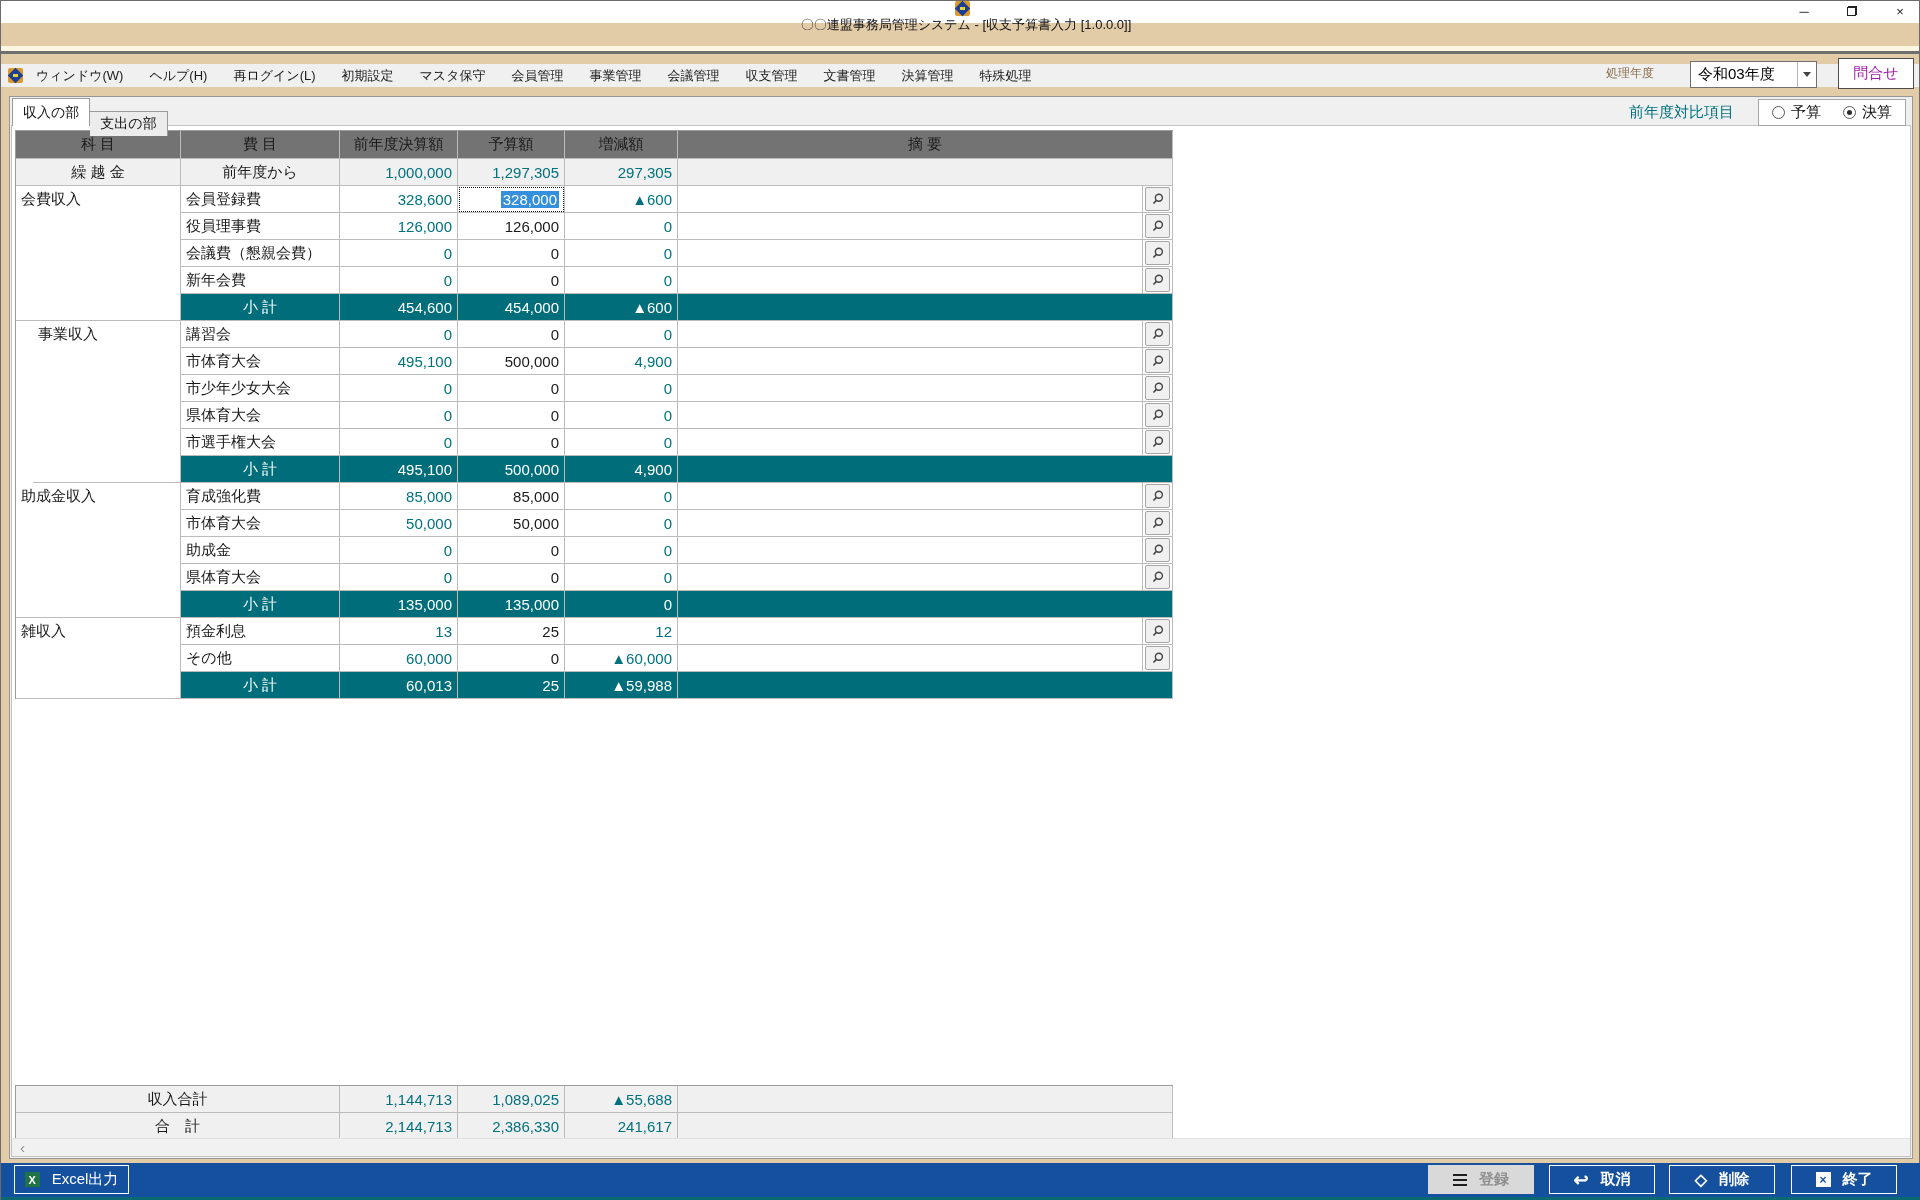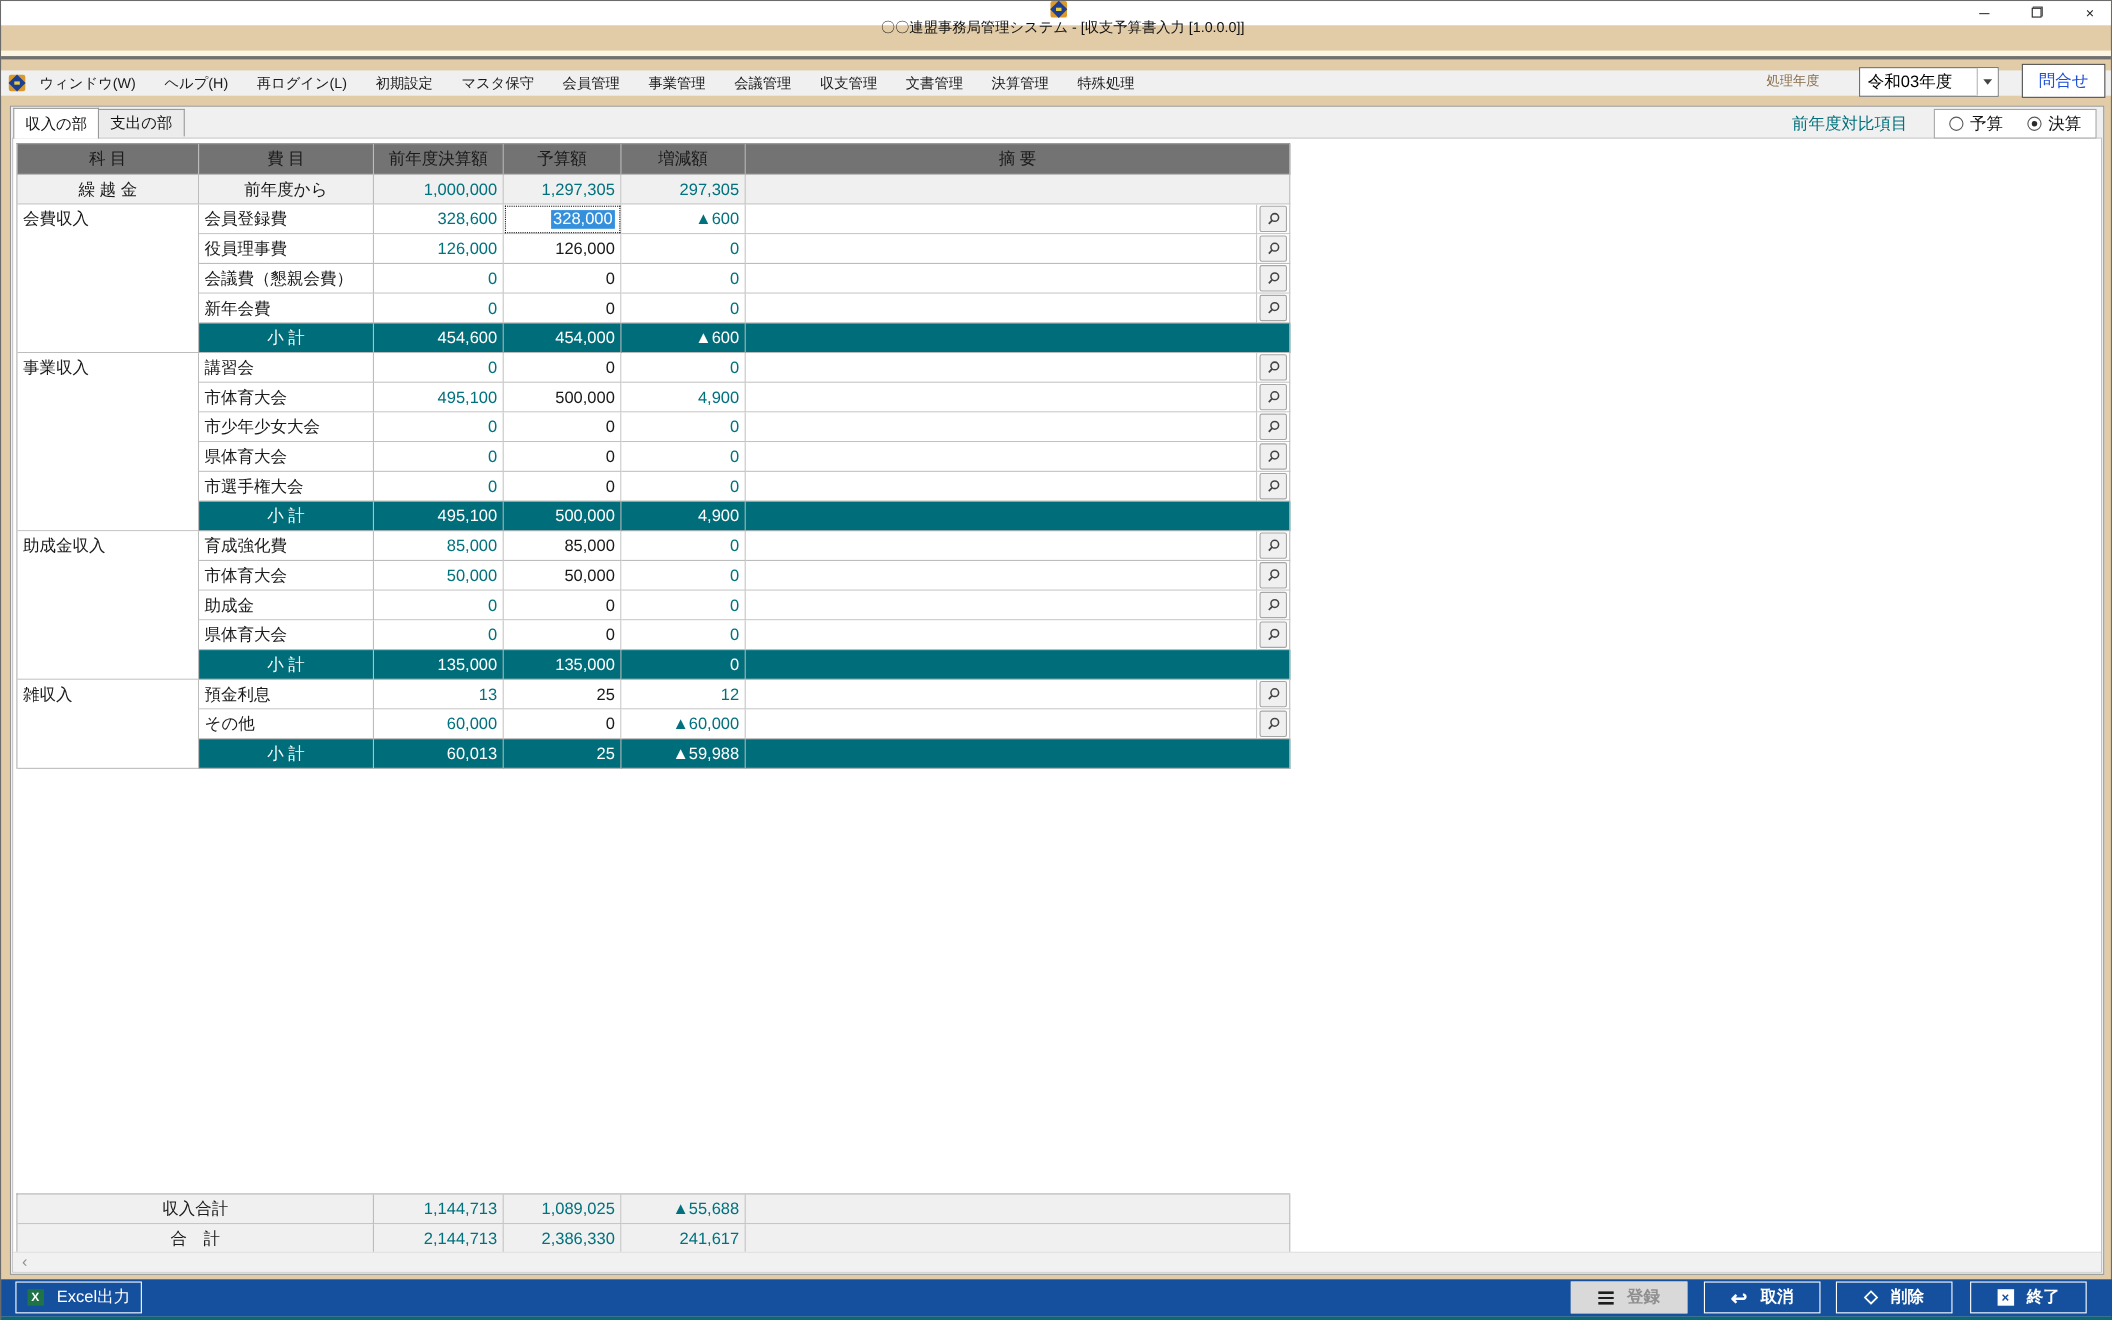--- a/index.html
+++ b/index.html
@@ -31,28 +31,28 @@
 
   .frame-light { position:absolute; top:45px; left:0; right:0; height:5px; background:#fbf5e2; }
   .frame-dark  { position:absolute; top:50px; left:0; right:0; height:3px; background:#707070; }
 
   
   .year-label { position:absolute; left:1605px; top:64px; font-size:12px; color:#8a6e4b; }
   .year-select { position:absolute; left:1689px; top:60px; width:127px; height:27px; background:#fff; border:1px solid #707070; display:flex; align-items:stretch; }
   .year-select .val { flex:1; padding-left:7px; font-size:15px; display:flex; align-items:center; }
   .dd-btn { width:19px; border-left:1px solid #b5b5b5; display:flex; align-items:center; justify-content:center; background:#fff; }
   .dd-arrow { width:0; height:0; border-left:4px solid transparent; border-right:4px solid transparent; border-top:5px solid #444; }
-  .inquiry-btn { position:absolute; left:1837px; top:57px; width:76px; height:31px; background:#fff; border:1px solid #4d4d4d; font-size:15px; display:flex; align-items:center; justify-content:center; color:#1d4ed8; }
+  .inquiry-btn { position:absolute; left:1837px; top:57px; width:76px; height:31px; background:#fff; border:1px solid #4d4d4d; font-size:15px; display:flex; align-items:center; justify-content:center; color:#a21caf; }
 
   
   .client { position:absolute; left:8px; top:95px; width:1904px; height:1063px; background:#f0f0f0; border:1px solid #979797; }
   .tabs { position:absolute; left:2px; top:1px; display:flex; z-index:3; }
   .tab { padding:0 10px; font-size:14px; display:flex; align-items:center; color:#111; }
   .tab.active { background:#fff; height:28px; border:1px solid #9a9a9a; border-bottom:none; }
-  .tab.inactive { background:#ececec; height:25px; margin-top:1px; border:1px solid #9a9a9a; border-left:none; border-bottom:none; }
+  .tab.inactive { background:#ececec; height:25px; margin-top:13px; border:1px solid #9a9a9a; border-left:none; border-bottom:none; }
   .compare { position:absolute; right:6px; top:2px; display:flex; align-items:center; gap:24px; z-index:3; }
   .compare-label { color:#00717d; font-size:15px; }
   .compare-box { background:#fff; border:1px solid #a5a5a5; height:27px; display:flex; align-items:center; gap:22px; padding:0 13px; }
   .radio-opt { display:flex; align-items:center; gap:6px; font-size:15px; color:#111; }
   .radio { width:13px; height:13px; border:1px solid #5a5a5a; border-radius:50%; background:#fff; position:relative; flex:none; }
   .radio.sel::after { content:''; position:absolute; left:3px; top:3px; width:5px; height:5px; background:#2b2b2b; border-radius:50%; }
 
   .tab-page { position:absolute; left:1px; top:28px; right:1px; bottom:1px; background:#fff; border:1px solid #c3c3c3; }
 
   
@@ -62,21 +62,21 @@
     border-left:1px solid #9c9c9c; border-top:1px solid #9c9c9c; background:#fff; }
   .c { border-right:1px solid #bcbcbc; border-bottom:1px solid #bcbcbc; font-size:15px; display:flex; align-items:center; padding:0 5px; background:#fff; color:#1a1a1a; overflow:hidden; white-space:nowrap; }
   .hdr { background:#737373; justify-content:center; }
   .gray { background:#f0f0f0; }
   .ctr { justify-content:center; }
   .num { justify-content:flex-end; }
   .teal { color:#00717d; }
   .sub { background:#006e7a; color:#fff; }
   .span2 { grid-column:span 2; }
   .rspan5 { grid-row:span 5; }
-  .rspan6 { grid-row:span 6; }
+  .rspan6 { grid-row:span 6;margin-left:17px; }
   .rspan3 { grid-row:span 3; }
   .subj { align-items:flex-start; padding-top:4px; }
   .selcell { outline:1px dotted #1a1a1a; outline-offset:-2px; }
   .selval { background:#3490dc; color:#fff; padding:0 2px; }
   .mag { padding:1px 2px; justify-content:center; }
   .magbtn { width:100%; height:24px; background:#f0f0f0; border:1px solid #a6a6a6; border-radius:2px; display:flex; align-items:center; justify-content:center; padding:0; cursor:pointer; }
 
   
   .summary-table { position:absolute; left:3px; top:959px; display:grid;
     grid-template-columns:324px 118px 107px 113px 495px;

